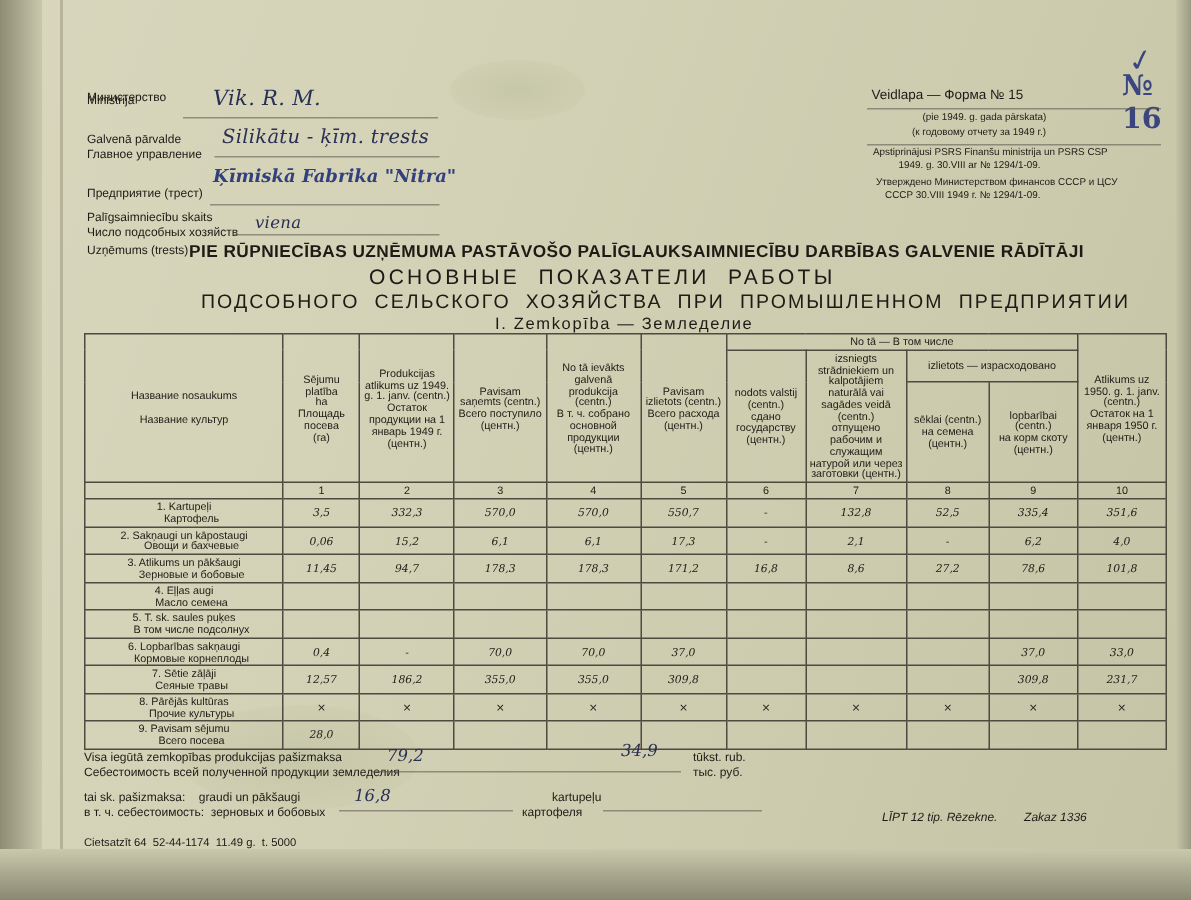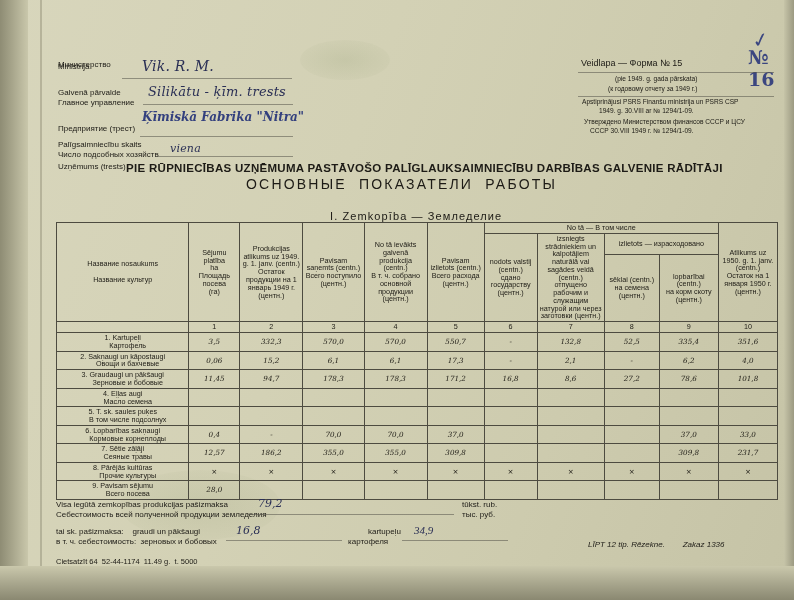--- a/index.html
+++ b/index.html
@@ -104,20 +104,21 @@
     <div class="hline" style="left:110px;top:130px;width:153px;"></div>
     <div class="t stampblue" style="left:112px;top:104px;font-size:12px;font-weight:bold;">Ķīmiskā Fabrika "Nitra"</div>
 
     <div class="t pr" style="left:28px;top:134px;font-size:8px;">Palīgsaimniecību skaits</div>
     <div class="t pr" style="left:28px;top:144px;font-size:8px;">Число подсобных хозяйств</div>
     <div class="hline" style="left:126px;top:150px;width:137px;"></div>
     <div class="t hw" style="left:140px;top:136px;font-size:11px;">viena</div>
 
     <div class="t pr title2" style="left:216px;top:170px;">ОСНОВНЫЕ  ПОКАЗАТЕЛИ  РАБОТЫ</div>
     <div class="t pr title1" style="left:96px;top:156px;">PIE RŪPNIECĪBAS UZŅĒMUMA PASTĀVOŠO PALĪGLAUKSAIMNIECĪBU DARBĪBAS GALVENIE RĀDĪTĀJI</div>
+    <div class="t pr title3" style="left:104px;top:187px;">ПОДСОБНОГО  СЕЛЬСКОГО  ХОЗЯЙСТВА  ПРИ  ПРОМЫШЛЕННОМ  ПРЕДПРИЯТИИ</div>
     <div class="t pr subtitle" style="left:300px;top:204px;text-align:center;">I. Zemkopība — Земледелие</div>
 
     <table class="grid" style="left:26px;top:216px;width:722px;">
       <colgroup>
         <col style="width:130px">
           <col style="width:50px">
           <col style="width:62px">
         <col style="width:60px">
           <col style="width:62px">
           <col style="width:56px">
@@ -206,21 +207,21 @@
         <td class="val">17,3</td>
         <td class="val">-</td>
         <td class="val">2,1</td>
         <td class="val">-</td>
         <td class="val">6,2</td>
         <td class="val">4,0</td>
       </tr>
 
       <tr>
         <td class="rowname">
-          <span>3.</span> <span>Graudaugi un pākšaugi</span><br>
+          <span>3.</span> <span>Atlikums un pākšaugi</span><br>
           <span style="padding-left:10px">Зерновые и бобовые</span>
         </td>
         <td class="val">11,45</td>
         <td class="val">94,7</td>
         <td class="val">178,3</td>
         <td class="val">178,3</td>
         <td class="val">171,2</td>
         <td class="val">16,8</td>
         <td class="val">8,6</td>
         <td class="val">27,2</td>
@@ -339,18 +340,18 @@
     <div class="t pr" style="left:432px;top:494px;font-size:8px;">tūkst. rub.</div>
     <div class="t pr" style="left:432px;top:504px;font-size:8px;">тыс. руб.</div>
 
     <div class="t pr" style="left:26px;top:521px;font-size:8px;">tai sk. pašizmaksa:    graudi un pākšaugi</div>
     <div class="t pr" style="left:26px;top:531px;font-size:8px;">в т. ч. себестоимость:  зерновых и бобовых</div>
     <div class="hline" style="left:196px;top:534px;width:116px;"></div>
     <div class="t val" style="left:206px;top:518px;font-size:11px;">16,8</div>
     <div class="t pr" style="left:318px;top:521px;font-size:8px;padding-left:20px;">kartupeļu</div>
     <div class="t pr" style="left:318px;top:531px;font-size:8px;">картофеля</div>
     <div class="hline" style="left:372px;top:534px;width:106px;"></div>
-    <div class="t val" style="left:384px;top:518px;font-size:11px;font-family:Liberation Serif, serif;">34,9</div>
+    <div class="t val" style="left:384px;top:488px;font-size:11px;">34,9</div>
 
     <div class="t pr" style="left:558px;top:534px;font-size:8px;font-style:italic;">LĪPT 12 tip. Rēzekne.        Zakaz 1336</div>
     <div class="t pr" style="left:26px;top:551px;font-size:7.5px;text-align:center;">Cietsatzīt 64  52-44-1174  11.49 g.  t. 5000</div>
   </div>
 </div>
 
 </body></html>

